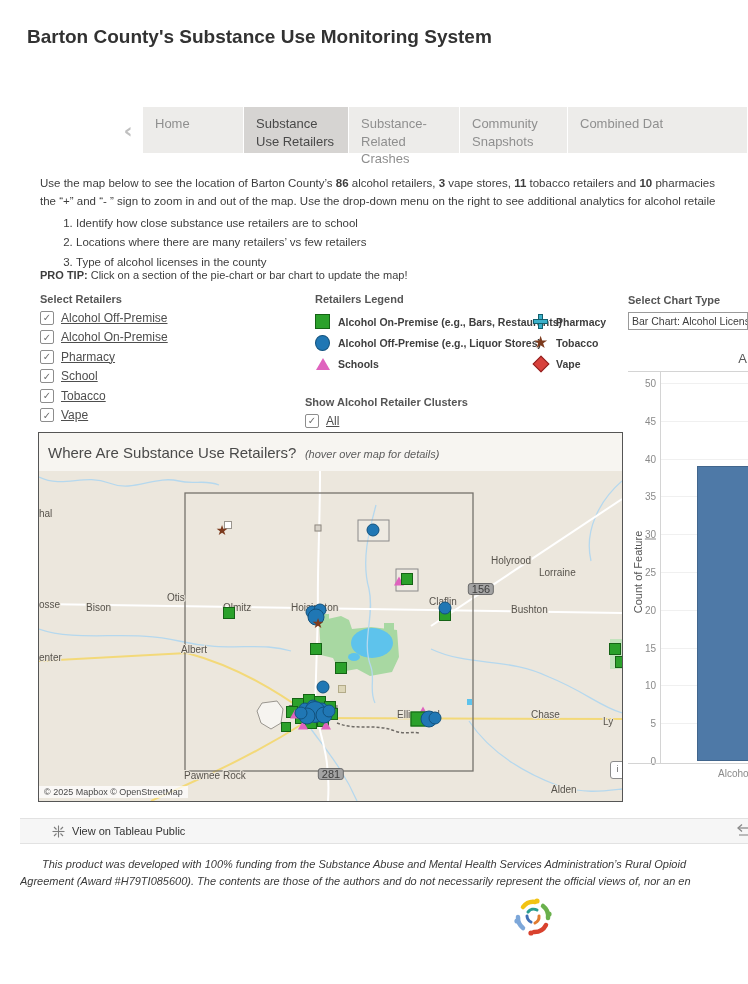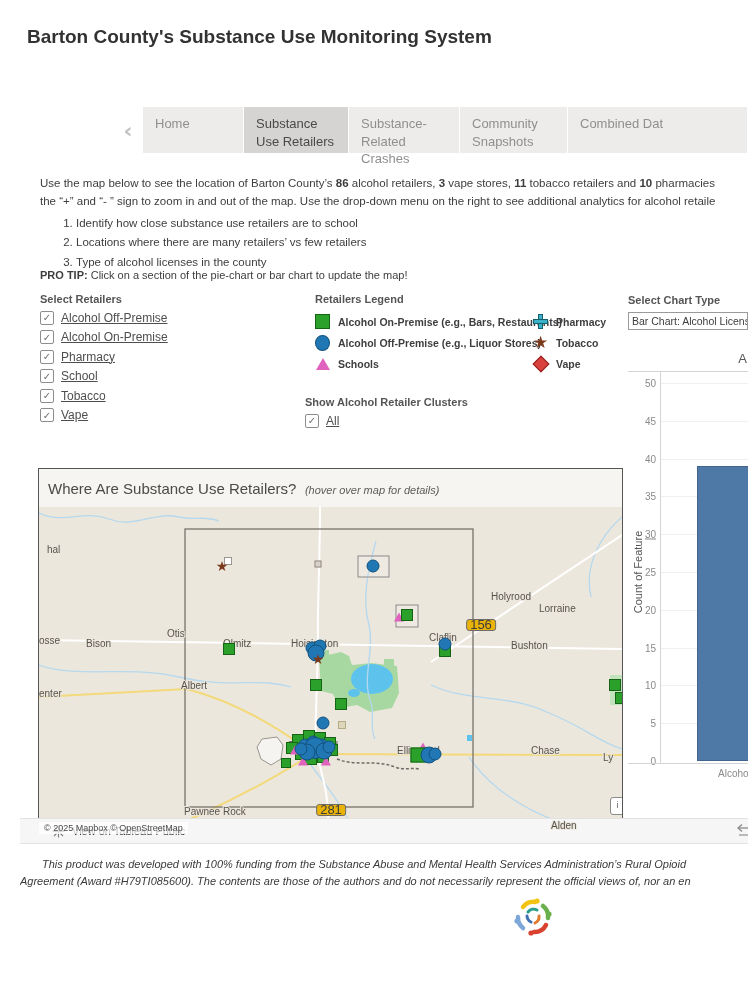--- a/index.html
+++ b/index.html
@@ -70,30 +70,30 @@
   .chart-bottomline{position:absolute;left:0;right:0;top:423px;height:1px;background:#d4d4d4;}
   .chart-ylabel{position:absolute;left:-40px;top:226px;width:100px;text-align:center;
                 transform:rotate(-90deg);font-size:11px;color:#555;}
   .ytick{position:absolute;right:92px;font-size:10px;color:#8a8a8a;transform:translateY(-50%);}
   .gridline{position:absolute;left:33px;right:0;height:1px;background:#f986;background:#f0f0f0;}
   .bar{position:absolute;background:#4e79a7;border:1px solid #41658c;box-sizing:border-box;}
   .xcat{position:absolute;top:428px;font-size:10px;color:#8a8a8a;white-space:nowrap;}
 
   
   .map-card{position:absolute;left:38px;top:432px;width:583px;height:368px;border:1px solid #555;
-            background:#f7f5f1;box-sizing:content-box;margin-top:36px;}
+            background:#f7f5f1;box-sizing:content-box;}
   .map-title-row{position:absolute;left:9px;top:11px;white-space:nowrap;}
   .map-title{font-size:15px;color:#4a4a4a;}
   .map-subtitle{font-size:11px;font-style:italic;color:#5c5c5c;margin-left:4px;}
   .map-area{position:absolute;left:0;right:0;top:38px;bottom:0;background:#ece7dd;overflow:hidden;}
   .map-svg{position:absolute;left:0;top:0;}
   .town{position:absolute;font-size:10px;color:#57534c;white-space:nowrap;z-index:2;
         text-shadow:1px 0 0 #ece7dd,-1px 0 0 #ece7dd,0 1px 0 #ece7dd,0 -1px 0 #ece7dd,1px 1px 0 #ece7dd,-1px -1px 0 #ece7dd;}
-  .shield{position:absolute;z-index:2;background:#eab308;border:1px solid #6b6b6b;border-radius:3px;
-          font-size:13px;color:#3c3c3c;padding:0 3px;line-height:10px;transform:translate(-50%,-50%);}
+  .shield{position:absolute;z-index:2;background:#a3a3a3;border:1px solid #6b6b6b;border-radius:3px;
+          font-size:11px;color:#3c3c3c;padding:0 3px;line-height:10px;transform:translate(-50%,-50%);}
   .mk{position:absolute;transform:translate(-50%,-50%);z-index:3;}
   .mk-gs{width:10px;height:10px;background:#2ba12b;border:1px solid #156315;}
   .mk-gs.sm{width:8px;height:8px;} .mk-gs.lg{width:13px;height:13px;}
   .mk-bc{width:11px;height:11px;border-radius:50%;background:#2077b4;border:1px solid #12527e;}
   .mk-bc.lg{width:15px;height:15px;} .mk-bc.xl{width:20px;height:20px;}
   .mk-pt{width:0;height:0;border-left:5px solid transparent;border-right:5px solid transparent;
          border-bottom:9px solid #df63be;}
   .mk-star{color:#7c3a1d;font-size:14px;line-height:1;font-family:"DejaVu Sans",sans-serif;}
   .mk-gb{width:5px;height:5px;background:#d8d3ca;border:1px solid #8f8a82;}
   .mk-wb{width:6px;height:6px;background:#fff;border:1px solid #9a958d;}
@@ -307,21 +307,21 @@
         <path d="M298,252 C318,260 336,252 356,260 C366,264 372,260 380,262" fill="none" stroke="#6f6b66" stroke-width="1.5" stroke-dasharray="3,2"></path>
 
         <path d="M223,232 L238,230 L244,238 L242,252 L232,258 L222,252 L218,240 Z" fill="#f6f4f0" stroke="#9a968f" stroke-width="1"></path>
 
         <rect x="146" y="22" width="288" height="278" fill="none" stroke="#76726c" stroke-width="1.3"></rect>
 
         <rect x="319" y="49" width="31" height="21" fill="rgba(255,255,255,0.15)" stroke="#8a8a8a" stroke-width="1"></rect>
         <rect x="357" y="98" width="22" height="22" fill="rgba(255,255,255,0.15)" stroke="#8a8a8a" stroke-width="1"></rect>
       </svg>
       <div id="map-towns">
-          <div class="town" style="left: 0px; top: 37px; padding-left: 8px;">hal</div>
+          <div class="town" style="left: 0px; top: 37px;">hal</div>
           <div class="town" style="left: 0px; top: 128px;">osse</div>
           <div class="town" style="left: 47px; top: 131px;">Bison</div>
           <div class="town" style="left: 128px; top: 121px;">Otis</div>
           <div class="town" style="left: 184px; top: 131px;">Olmitz</div>
           <div class="town" style="left: 252px; top: 131px;">Hoisington</div>
           <div class="town" style="left: 0px; top: 181px;">enter</div>
           <div class="town" style="left: 142px; top: 173px;">Albert</div>
           <div class="town" style="left: 452px; top: 84px;">Holyrood</div>
           <div class="town" style="left: 500px; top: 96px;">Lorraine</div>
           <div class="town" style="left: 390px; top: 125px;">Claflin</div>

